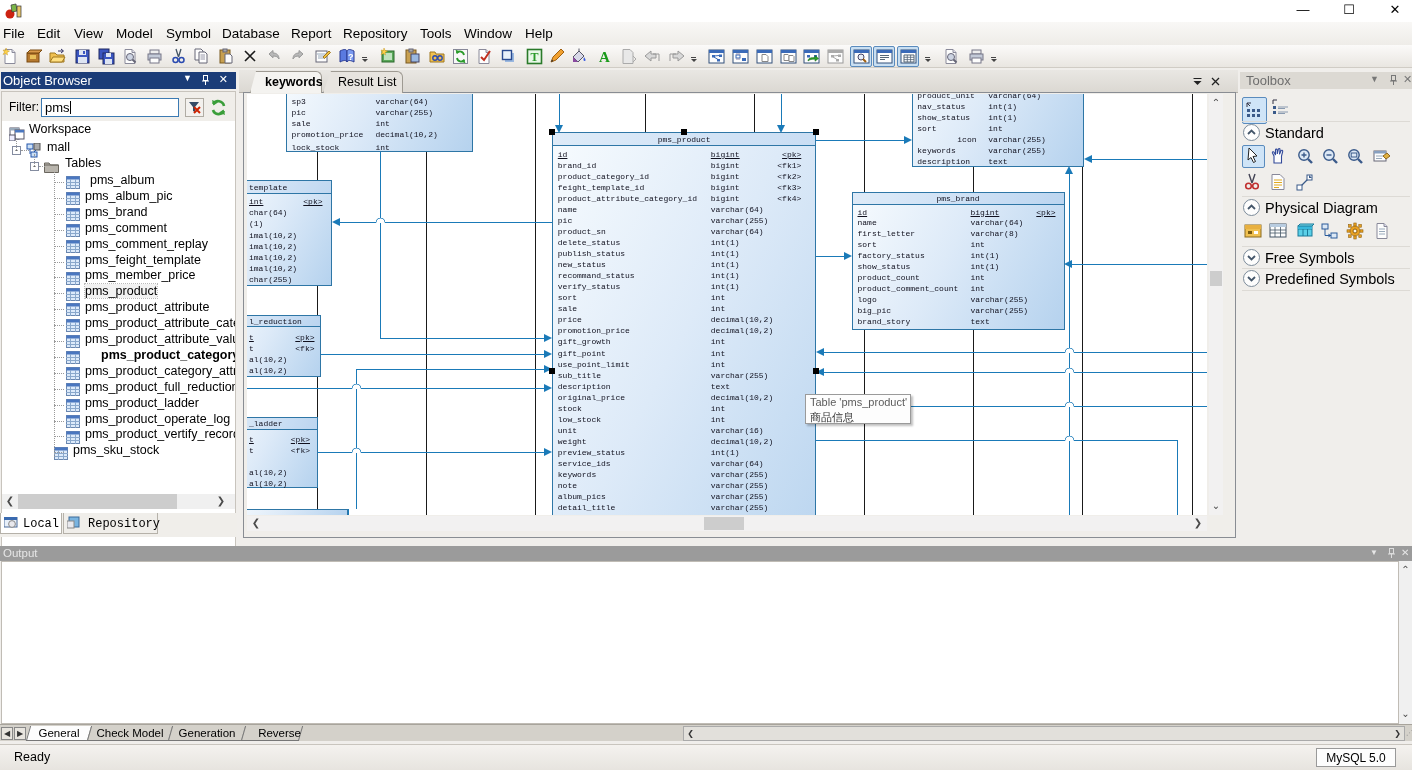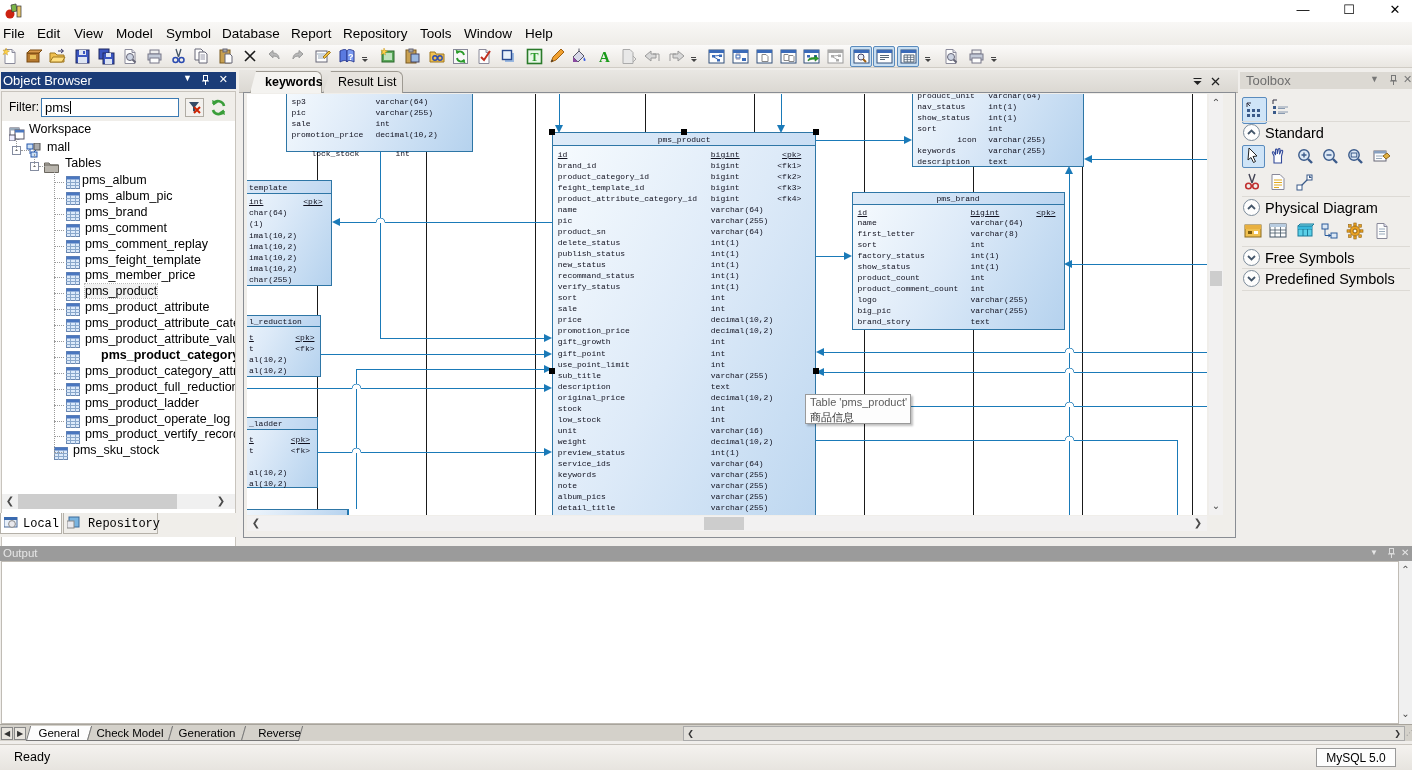--- a/index.html
+++ b/index.html
@@ -362,21 +362,21 @@
             <path d="M4 6 L4 11 M10 7 L8 9" stroke="#2255aa" fill="none"></path>
           </svg></span><span style="position:relative;top:-3px;margin-left:4px;">mall</span></div>
       <div class="trow" style="left: 28px; top: 37px;"><span style="display:inline-block;width:9px;height:9px;border:1px solid #848ca0;background:#fff;font-size:9px;line-height:7px;text-align:center;vertical-align:middle;color:#333;">-</span><span style="margin-left:5px"><svg width="15" height="12" viewBox="0 0 15 12" style="vertical-align:middle">
             <path d="M0.5 2 L5 2 L6.5 4 L14.5 4 L14.5 11.5 L0.5 11.5 Z" fill="#b8b4ac" stroke="#6a665e"></path>
             <path d="M0.5 4 L14.5 4" stroke="#6a665e"></path>
           </svg></span><span style="position:relative;top:-3px;margin-left:6px;">Tables</span></div>
       <div class="trow" style="left: 64px; top: 53px;"><svg width="14" height="13" viewBox="0 0 14 13" style="vertical-align:middle">
           <rect x="0.5" y="0.5" width="13" height="12" fill="#dceafa" stroke="#6a87b0"></rect>
           <rect x="0.5" y="0.5" width="13" height="3" fill="#4a77c0"></rect>
           <path d="M0 6.5 H14 M0 9.5 H14 M4.5 3 V13 M9.5 3 V13" stroke="#8aa8cc" stroke-width="1" fill="none"></path>
-        </svg><span style="position:relative;top:-2px;margin-left:2px;">pms_album</span></div>
+        </svg><span style="position:relative;top:-2px;margin-left:10px;">pms_album</span></div>
       <div class="trow" style="left: 64px; top: 68.9px;"><svg width="14" height="13" viewBox="0 0 14 13" style="vertical-align:middle">
           <rect x="0.5" y="0.5" width="13" height="12" fill="#dceafa" stroke="#6a87b0"></rect>
           <rect x="0.5" y="0.5" width="13" height="3" fill="#4a77c0"></rect>
           <path d="M0 6.5 H14 M0 9.5 H14 M4.5 3 V13 M9.5 3 V13" stroke="#8aa8cc" stroke-width="1" fill="none"></path>
         </svg><span style="position:relative;top:-2px;margin-left:5px;">pms_album_pic</span></div>
       <div class="trow" style="left: 64px; top: 84.8px;"><svg width="14" height="13" viewBox="0 0 14 13" style="vertical-align:middle">
           <rect x="0.5" y="0.5" width="13" height="12" fill="#dceafa" stroke="#6a87b0"></rect>
           <rect x="0.5" y="0.5" width="13" height="3" fill="#4a77c0"></rect>
           <path d="M0 6.5 H14 M0 9.5 H14 M4.5 3 V13 M9.5 3 V13" stroke="#8aa8cc" stroke-width="1" fill="none"></path>
         </svg><span style="position:relative;top:-2px;margin-left:5px;">pms_brand</span></div>
@@ -745,21 +745,21 @@
             <span class="t" style="left:88px;">varchar(255)</span>
           </div>
           <div class="tr1" style="top:53.08px;height:11.04px;line-height:11.04px;">
             <span class="n" style="left:4px;">sale</span>
             <span class="t" style="left:88px;">int</span>
           </div>
           <div class="tr1" style="top:64.12px;height:11.04px;line-height:11.04px;">
             <span class="n" style="left:4px;">promotion_price</span>
             <span class="t" style="left:88px;">decimal(10,2)</span>
           </div>
-          <div class="tr1" style="top:83px;height:11.04px;line-height:11.04px;margin-left:20px;">
+          <div class="tr1" style="top:77px;height:11.04px;line-height:11.04px;">
             <span class="n" style="left:4px;">lock_stock</span>
             <span class="t" style="left:88px;">int</span>
           </div>
         </div>
         <div class="tbl" style="left:-21px;top:85.5px;width:105.5px;height:106.2px;">
           <div class="ttl" style="top:0;height:13px;line-height:13px;">
             <span style="position:absolute;left:22px;">template</span>
           </div>
           <div class="tr1" style="top:15.9px;height:11.04px;line-height:11.04px;">
             <span class="n" style="left:22px;text-decoration:underline;">int</span>

